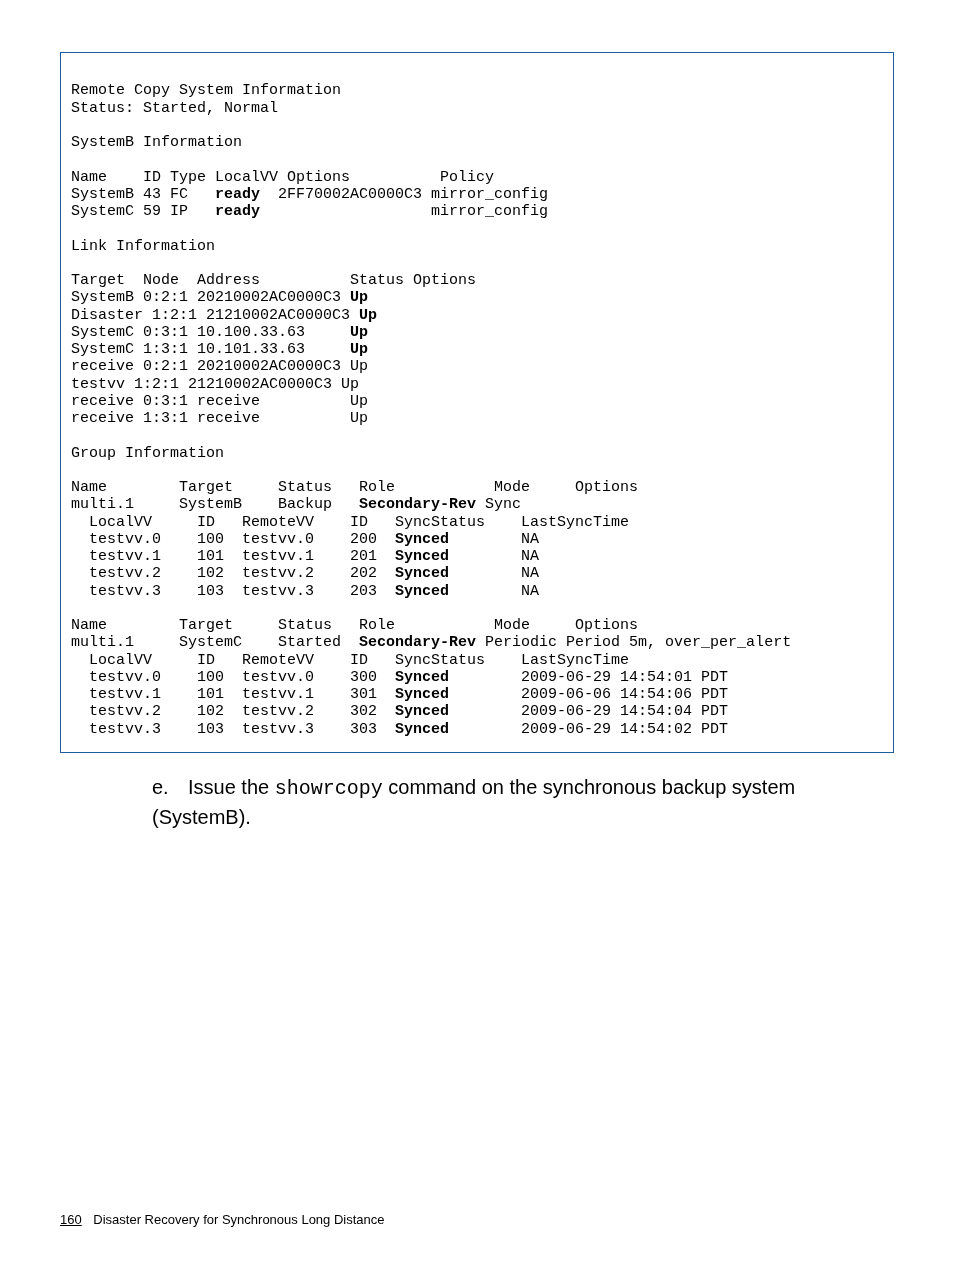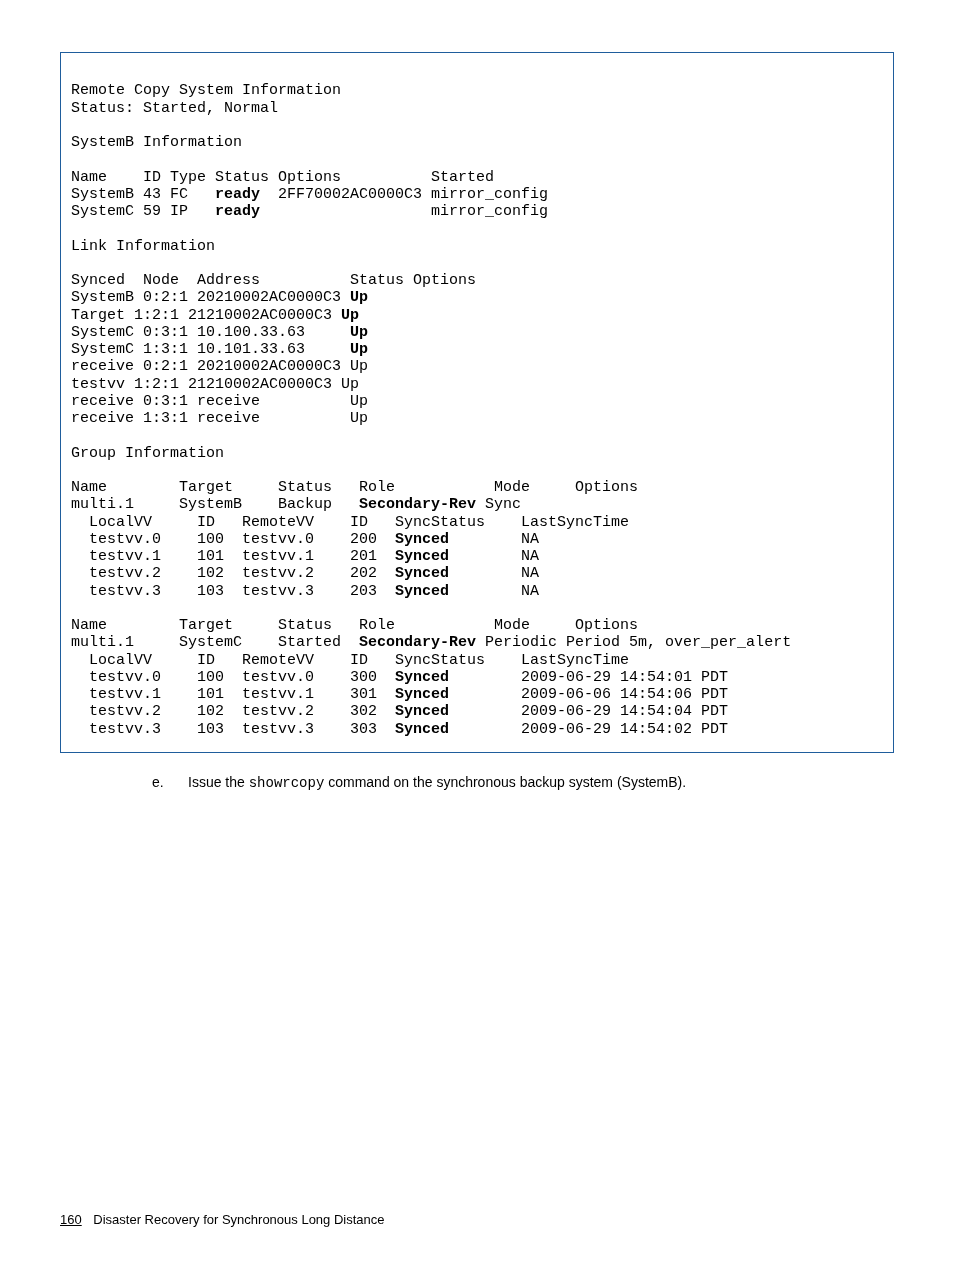--- a/index.html
+++ b/index.html
@@ -23,21 +23,21 @@
     font-size: 15px;
     line-height: 1.15;
     white-space: pre;
     color: #000;
     overflow: hidden;
   }
   .codebox .b { font-weight: bold; margin-top: 24px; }
   .instruction {
     margin-top: 20px;
     margin-left: 92px;
-    font-size: 14px;
+    font-size: 20px;
     line-height: 1.4;
   }
   .instruction .marker {
     display: inline-block;
     width: 36px;
   }
   .instruction .cmd {
     font-family: "Courier New", Courier, monospace;
   }
   .footer {
@@ -52,29 +52,29 @@
 <body>
 
 <div class="page">
 
   <div class="codebox"><span></span>
 <span>Remote Copy System Information</span>
 <span>Status: Started, Normal</span>
 <span></span>
 <span>SystemB Information</span>
 <span></span>
-<span>Name    ID Type Status Options          Started</span>
+<span>Name    ID Type LocalVV Options          Policy</span>
 <span>SystemB 43 FC   </span><span class="b">ready</span><span>  2FF70002AC0000C3 mirror_config</span>
 <span>SystemC 59 IP   </span><span class="b">ready</span><span>                   mirror_config</span>
 <span></span>
 <span>Link Information</span>
 <span></span>
-<span>Synced  Node  Address          Status Options</span>
+<span>Target  Node  Address          Status Options</span>
 <span>SystemB 0:2:1 20210002AC0000C3 </span><span class="b">Up</span>
-<span>Target 1:2:1 21210002AC0000C3 </span><span class="b">Up</span>
+<span>Disaster 1:2:1 21210002AC0000C3 </span><span class="b">Up</span>
 <span>SystemC 0:3:1 10.100.33.63     </span><span class="b">Up</span>
 <span>SystemC 1:3:1 10.101.33.63     </span><span class="b">Up</span>
 <span>receive 0:2:1 20210002AC0000C3 Up</span>
 <span>testvv 1:2:1 21210002AC0000C3 Up</span>
 <span>receive 0:3:1 receive          Up</span>
 <span>receive 1:3:1 receive          Up</span>
 <span></span>
 <span>Group Information</span>
 <span></span>
 <span>Name        Target     Status   Role           Mode     Options</span>

